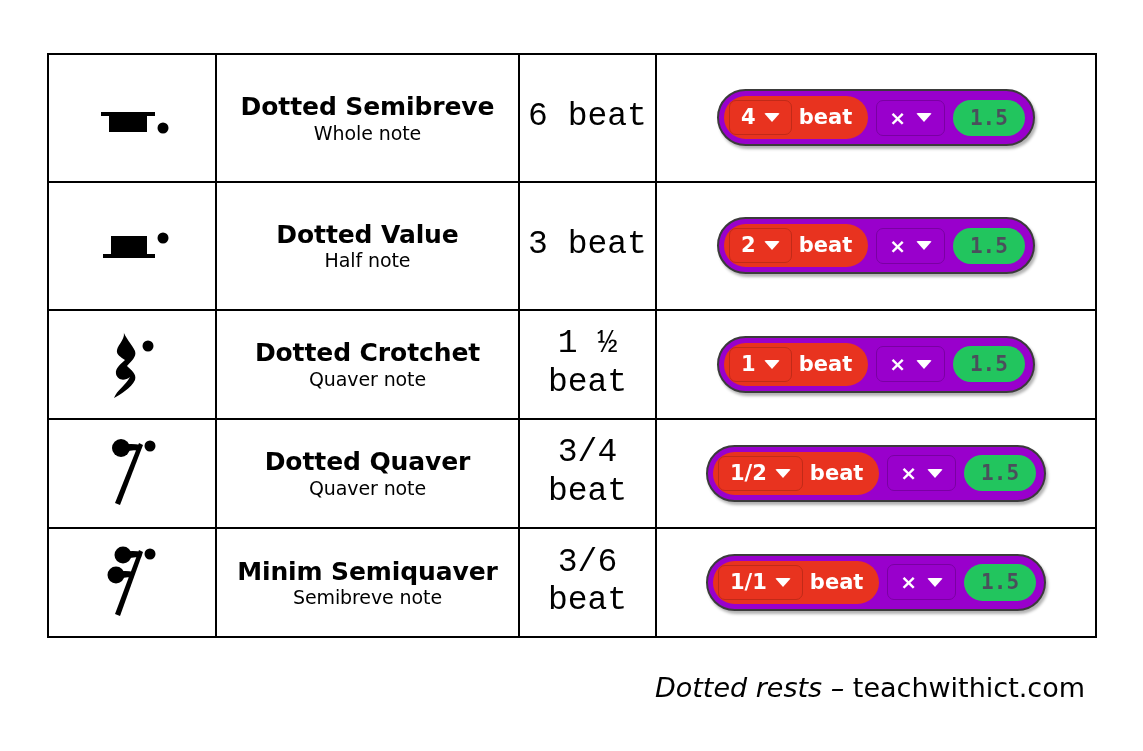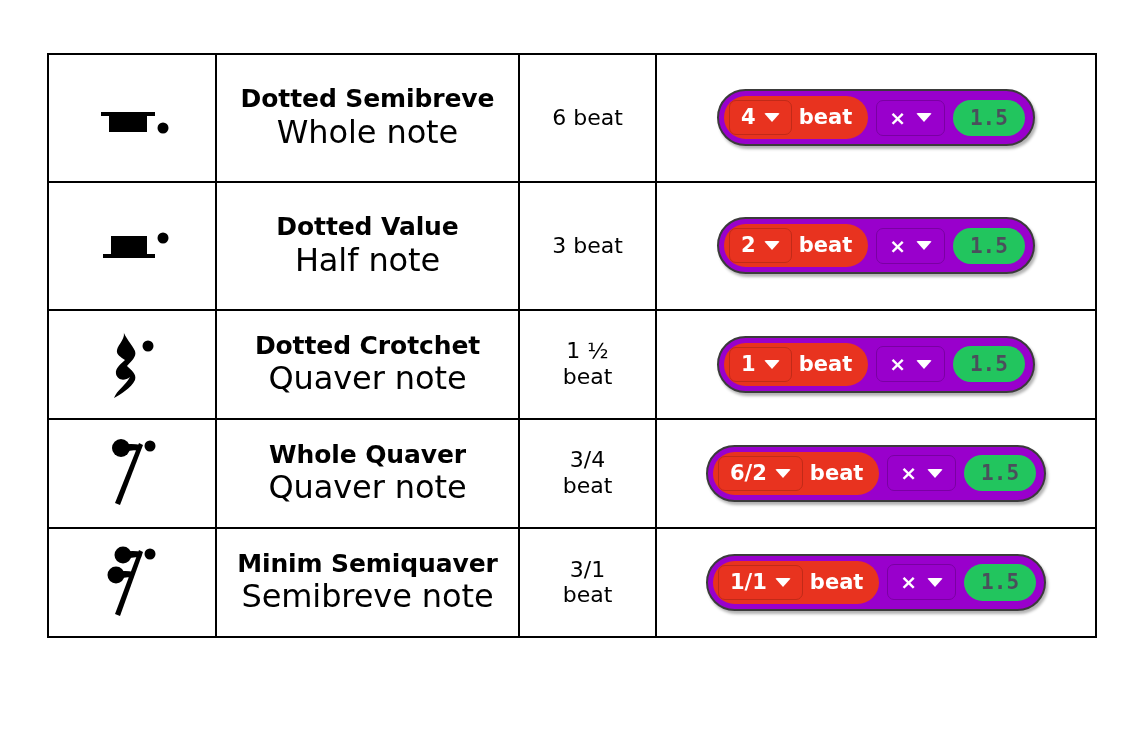--- a/index.html
+++ b/index.html
@@ -55,33 +55,34 @@
   .name-cell { text-align: center; line-height: 1.18; }
   .name-main {
     display: block;
     font-size: 25px;
     font-weight: bold;
     color: #000;
     letter-spacing: -0.1px;
   }
   .name-sub {
     display: block;
-    font-size: 32px;
+    font-size: 19px;
     font-weight: 400;
     color: #000;
     letter-spacing: -0.1px;
   }
 
   
   .value-cell {
     text-align: center;
-    font-size: 22px;
+    font-size: 33px;
     color: #000;
     line-height: 1.18;
     white-space: pre-line;
+    font-family: Liberation Mono, monospace;
   }
 
   
   .rest-cell { text-align: center; }
   .rest-cell svg { display: block; margin: 0 auto; }
 
   
   .code-cell { text-align: center; }
   .block-wrap {
     display: inline-flex;
@@ -300,31 +301,31 @@
       <tr class="r-short">
         <td class="rest-cell">
           <svg width="90" height="80" viewBox="0 0 90 80">
             <path d="M52 10 L28 70 L33 72 L56 12 Z" fill="#000"></path>
             <circle cx="34" cy="15" r="9" fill="#000"></circle>
             <path d="M34 12 Q44 10, 54 12 L53 18 Q44 16, 35 20 Z" fill="#000"></path>
             <circle cx="63" cy="13" r="5.5" fill="#000"></circle>
           </svg>
         </td>
         <td class="name-cell">
-          <span class="name-main">Whole Quaver</span>
+          <span class="name-main">Dotted Quaver</span>
           <span class="name-sub">Quaver note</span>
         </td>
         <td class="value-cell">3/4
 beat</td>
         <td class="code-cell">
           <span class="block-wrap">
             <span class="op-block">
               <span class="beat-block">
                 <span class="beat-dropdown">
-                  <span>6/2</span>
+                  <span>1/2</span>
                   <span class="caret"></span>
                 </span>
                 <span class="beat-label">beat</span>
               </span>
               <span class="op-dropdown">
                 <span>×</span>
                 <span class="caret"></span>
               </span>
               <span class="num-oval">1.5</span>
             </span>
@@ -340,21 +341,21 @@
             <path d="M36 10 Q46 8, 55 10 L54 16 Q46 14, 37 18 Z" fill="#000"></path>
             <circle cx="29" cy="33" r="8.5" fill="#000"></circle>
             <path d="M29 30 Q38 28, 47 30 L46 36 Q38 34, 30 38 Z" fill="#000"></path>
             <circle cx="63" cy="12" r="5.5" fill="#000"></circle>
           </svg>
         </td>
         <td class="name-cell">
           <span class="name-main">Minim Semiquaver</span>
           <span class="name-sub">Semibreve note</span>
         </td>
-        <td class="value-cell">3/1
+        <td class="value-cell">3/6
 beat</td>
         <td class="code-cell">
           <span class="block-wrap">
             <span class="op-block">
               <span class="beat-block">
                 <span class="beat-dropdown">
                   <span>1/1</span>
                   <span class="caret"></span>
                 </span>
                 <span class="beat-label">beat</span>
@@ -365,14 +366,17 @@
               </span>
               <span class="num-oval">1.5</span>
             </span>
           </span>
         </td>
       </tr>
 
     </tbody>
   </table>
 
+  <div class="footer">
+    <span class="ital">Dotted rests</span><span class="ital"> – </span><span>teachwithict.com</span>
+  </div>
 
 </div>
 
 </body></html>

